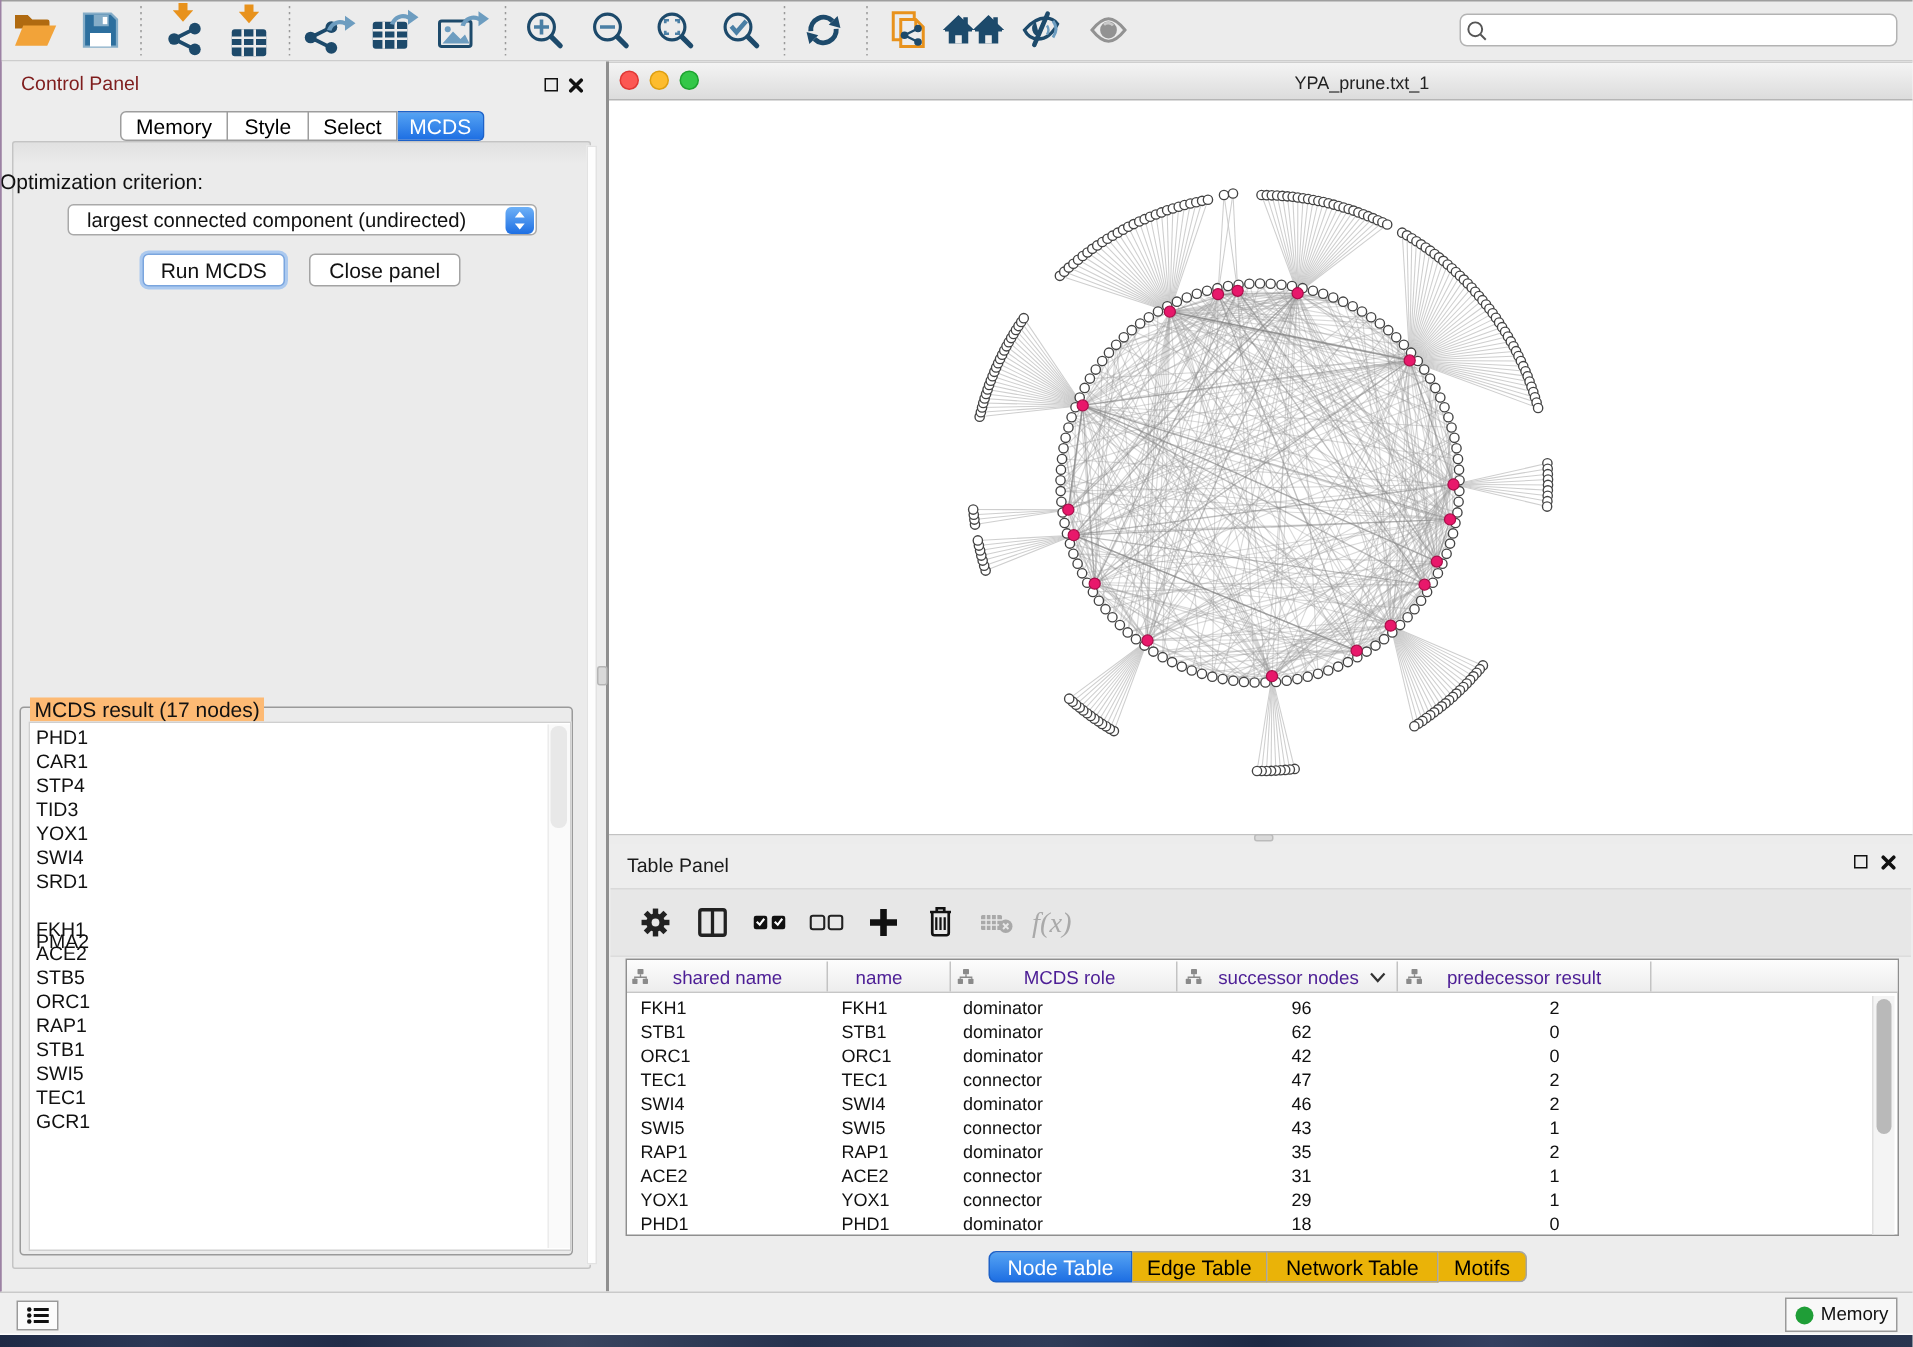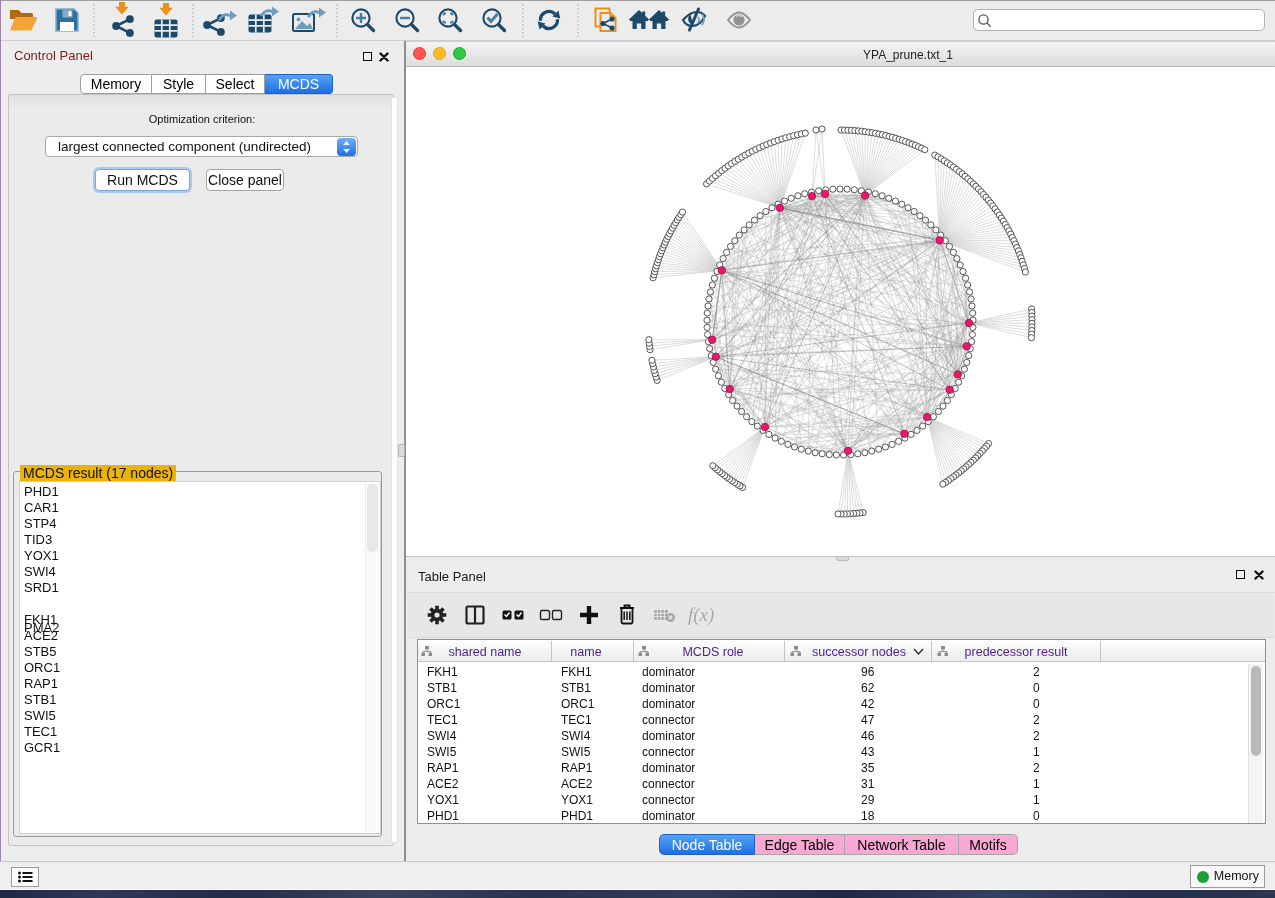--- a/index.html
+++ b/index.html
@@ -10,28 +10,28 @@
 #leftpanel{position:absolute;left:0;top:41px;width:404px;height:820px;background:#ededed;border-left:1px solid #9b7f9d}
 #cp-title{position:absolute;left:14px;top:48px;font-size:13px;color:#7f1d1d}
 .winbtn-sq{position:absolute;width:9px;height:9px;border:1.6px solid #111}
 #cp-content{position:absolute;left:8px;top:94px;width:386px;height:752px;background:linear-gradient(#e1e1e1,#ebebeb 14px);border:1px solid #c4c4c4;border-radius:2px}
 #cp-scroll{position:absolute;left:391px;top:97px;width:7px;height:746px;background:#fdfdfd;border:1px solid #e2e2e2}
 .tabs{position:absolute;display:flex}
 .tab{height:20px;border:1px solid #9d9d9d;border-left:none;background:#fff;color:#000;font-size:14px;display:flex;align-items:center;justify-content:center}
 .tab.first{border-left:1px solid #9d9d9d;border-radius:4px 0 0 4px}
 .tab.last{border-radius:0 4px 4px 0}
 .tab.sel{background:linear-gradient(#55a3f3,#1e6fe3);color:#fff;border-color:#1e62c8}
-#optlabel{position:absolute;left:0;top:113px;width:404px;text-align:center;font-size:11px;color:#111}
+#optlabel{position:absolute;left:0;top:113px;width:404px;text-align:left;font-size:14px;color:#111}
 #dropdown{position:absolute;left:45px;top:136px;width:313px;height:21px;background:#fff;border:1px solid #a9a9a9;border-radius:4px;font-size:13.5px;color:#111;line-height:20px;padding-left:12px}
 #dropbtn{position:absolute;right:1px;top:0.5px;width:19px;height:18px;border-radius:4px;background:linear-gradient(#6eb1f7,#1e6fe3)}
 .btn{position:absolute;height:22px;background:#fff;border:1px solid #a3a3a3;border-radius:4px;font-size:14px;color:#111;text-align:center;line-height:21px}
 #runbtn{left:95px;top:169px;width:95px;box-shadow:0 0 0 2px #abc9ef;border-color:#7aa5de}
-#closebtn{left:206px;top:169px;width:78px}
+#closebtn{left:206px;top:169px;width:101px}
 #fieldset{position:absolute;left:13px;top:471px;width:369px;height:366px;border:1px solid #9a9a9a;border-radius:3px}
-#fieldlabel{position:absolute;left:20px;top:465px;background:#eab308;padding:0 3px;font-size:14px;color:#111}
+#fieldlabel{position:absolute;left:20px;top:465px;background:#fdba74;padding:0 3px;font-size:14px;color:#111}
 #mcdslist{position:absolute;left:19px;top:481px;width:362px;height:353px;background:#fff;border:1px solid #cfcfcf}
 #mcds-sb{position:absolute;left:365px;top:483px;width:15px;height:349px;background:#fafafa;border-left:1px solid #ececec}
 #mcds-thumb{position:absolute;left:367px;top:484px;width:11px;height:68px;background:#e8e8e8;border-radius:5px}
 .li{position:absolute;left:24px;font-size:13px;color:#111;height:16px;line-height:16px}
 
 #vsplit{position:absolute;left:404px;top:41px;width:2px;height:820px;background:#8f8f8f}
 #vhandle{position:absolute;left:398px;top:444px;width:7px;height:13px;background:#d9d9d9;border:1px solid #b5b5b5;border-radius:2px}
 #hsplit{position:absolute;left:406px;top:557px;width:869px;height:6px;background:#ececec}
 #hhandle{position:absolute;left:836px;top:556px;width:13px;height:5px;background:#d9d9d9;border:1px solid #bbb;border-radius:2px}
 
@@ -46,21 +46,21 @@
 #ttable{position:absolute;left:417px;top:639px;width:849px;height:185px;background:#fff;border:1px solid #8f8f8f}
 #thead{position:absolute;left:418px;top:640px;width:847px;height:22px;background:linear-gradient(#fdfdfd,#ededed);border-bottom:1px solid #c6c6c6}
 .hlabel{position:absolute;top:645px;font-size:12.5px;color:#4c1d95;transform:translateX(-50%)}
 .hline{position:absolute;top:641px;width:1px;height:20px;background:#c3c3c3}
 .trow{position:absolute;left:418px;width:830px;height:16px}
 .trow span{position:absolute;font-size:12px;color:#111;line-height:16px}
 .trow .num{}
 #tsb{position:absolute;left:1248px;top:664px;width:15px;height:159px;background:#f4f4f4;border-left:1px solid #e0e0e0}
 #tsb-thumb{position:absolute;left:1250.5px;top:666px;width:10px;height:90px;background:#b9b9b9;border-radius:5px}
 .btabs{position:absolute;top:834px;display:flex}
-.btab{height:21px;border:1px solid #a5a5a5;border-left:none;background:#f9a8d4;color:#000;font-size:14px;display:flex;align-items:center;justify-content:center}
+.btab{height:21px;border:1px solid #a5a5a5;border-left:none;background:#eab308;color:#000;font-size:14px;display:flex;align-items:center;justify-content:center}
 .btab.first{border-left:1px solid #a5a5a5;border-radius:5px 0 0 5px}
 .btab.last{border-radius:0 5px 5px 0}
 .btab.sel{background:linear-gradient(#55a3f3,#1e6fe3);color:#fff;border-color:#1e62c8}
 
 #statusbar{position:absolute;left:0;top:861px;width:1275px;height:29px;background:#efefef;border-top:1px solid #c9c9c9}
 #listbtn{position:absolute;left:11px;top:867px;width:28px;height:20px;background:#fbfbfb;border:1px solid #9a9a9a}
 #membtn{position:absolute;left:1190px;top:865px;width:75px;height:23px;background:#f8f8f8;border:1px solid #9a9a9a;font-size:12.5px;color:#111;line-height:21px;text-align:right;padding-right:5px}
 #memdot{position:absolute;left:1197px;top:871px;width:12px;height:12px;border-radius:50%;background:#1f9e37}
 #wallpaper{position:absolute;left:0;top:890px;width:1275px;height:8px;background:linear-gradient(90deg,#1e2a45 0%,#2c3856 8%,#212c48 18%,#39455f 30%,#26324e 42%,#303c58 55%,#1d2944 66%,#344060 78%,#232f4b 90%,#2a3650 100%)}
 #wp-line{position:absolute;left:0;top:889px;width:1275px;height:1px;background:#fdfdfd}
@@ -224,21 +224,21 @@
 <div class="winbtn-sq" style="left:363px;top:52px"></div>
 <svg class="abs" style="left:379px;top:52px" width="10" height="10">
     <path d="M1.5 1.5 L8.5 8.5 M8.5 1.5 L1.5 8.5" stroke="#111" stroke-width="2.4" stroke-linecap="round"></path>
   </svg>
 <div id="cp-content"></div>
 <div id="cp-scroll"></div>
 <div class="tabs" style="left:80px;top:74px">
 <div class="tab first" style="width:72px">Memory</div>
 <div class="tab" style="width:54px">Style</div>
 <div class="tab" style="width:59px">Select</div>
-<div class="tab sel last" style="width:68px">MCDS</div>
+<div class="tab sel last" style="width:58px">MCDS</div>
 </div>
 <div id="optlabel">Optimization criterion:</div>
 <div id="dropdown">largest connected component (undirected)
 <div id="dropbtn"><svg width="19" height="18">
         <path d="M9.5 3 L12.8 7 L6.2 7 Z" fill="#fff"></path>
         <path d="M9.5 15 L12.8 11 L6.2 11 Z" fill="#fff"></path>
       </svg></div>
 </div>
 <div class="btn" id="runbtn">Run MCDS</div>
 <div class="btn" id="closebtn">Close panel</div>

